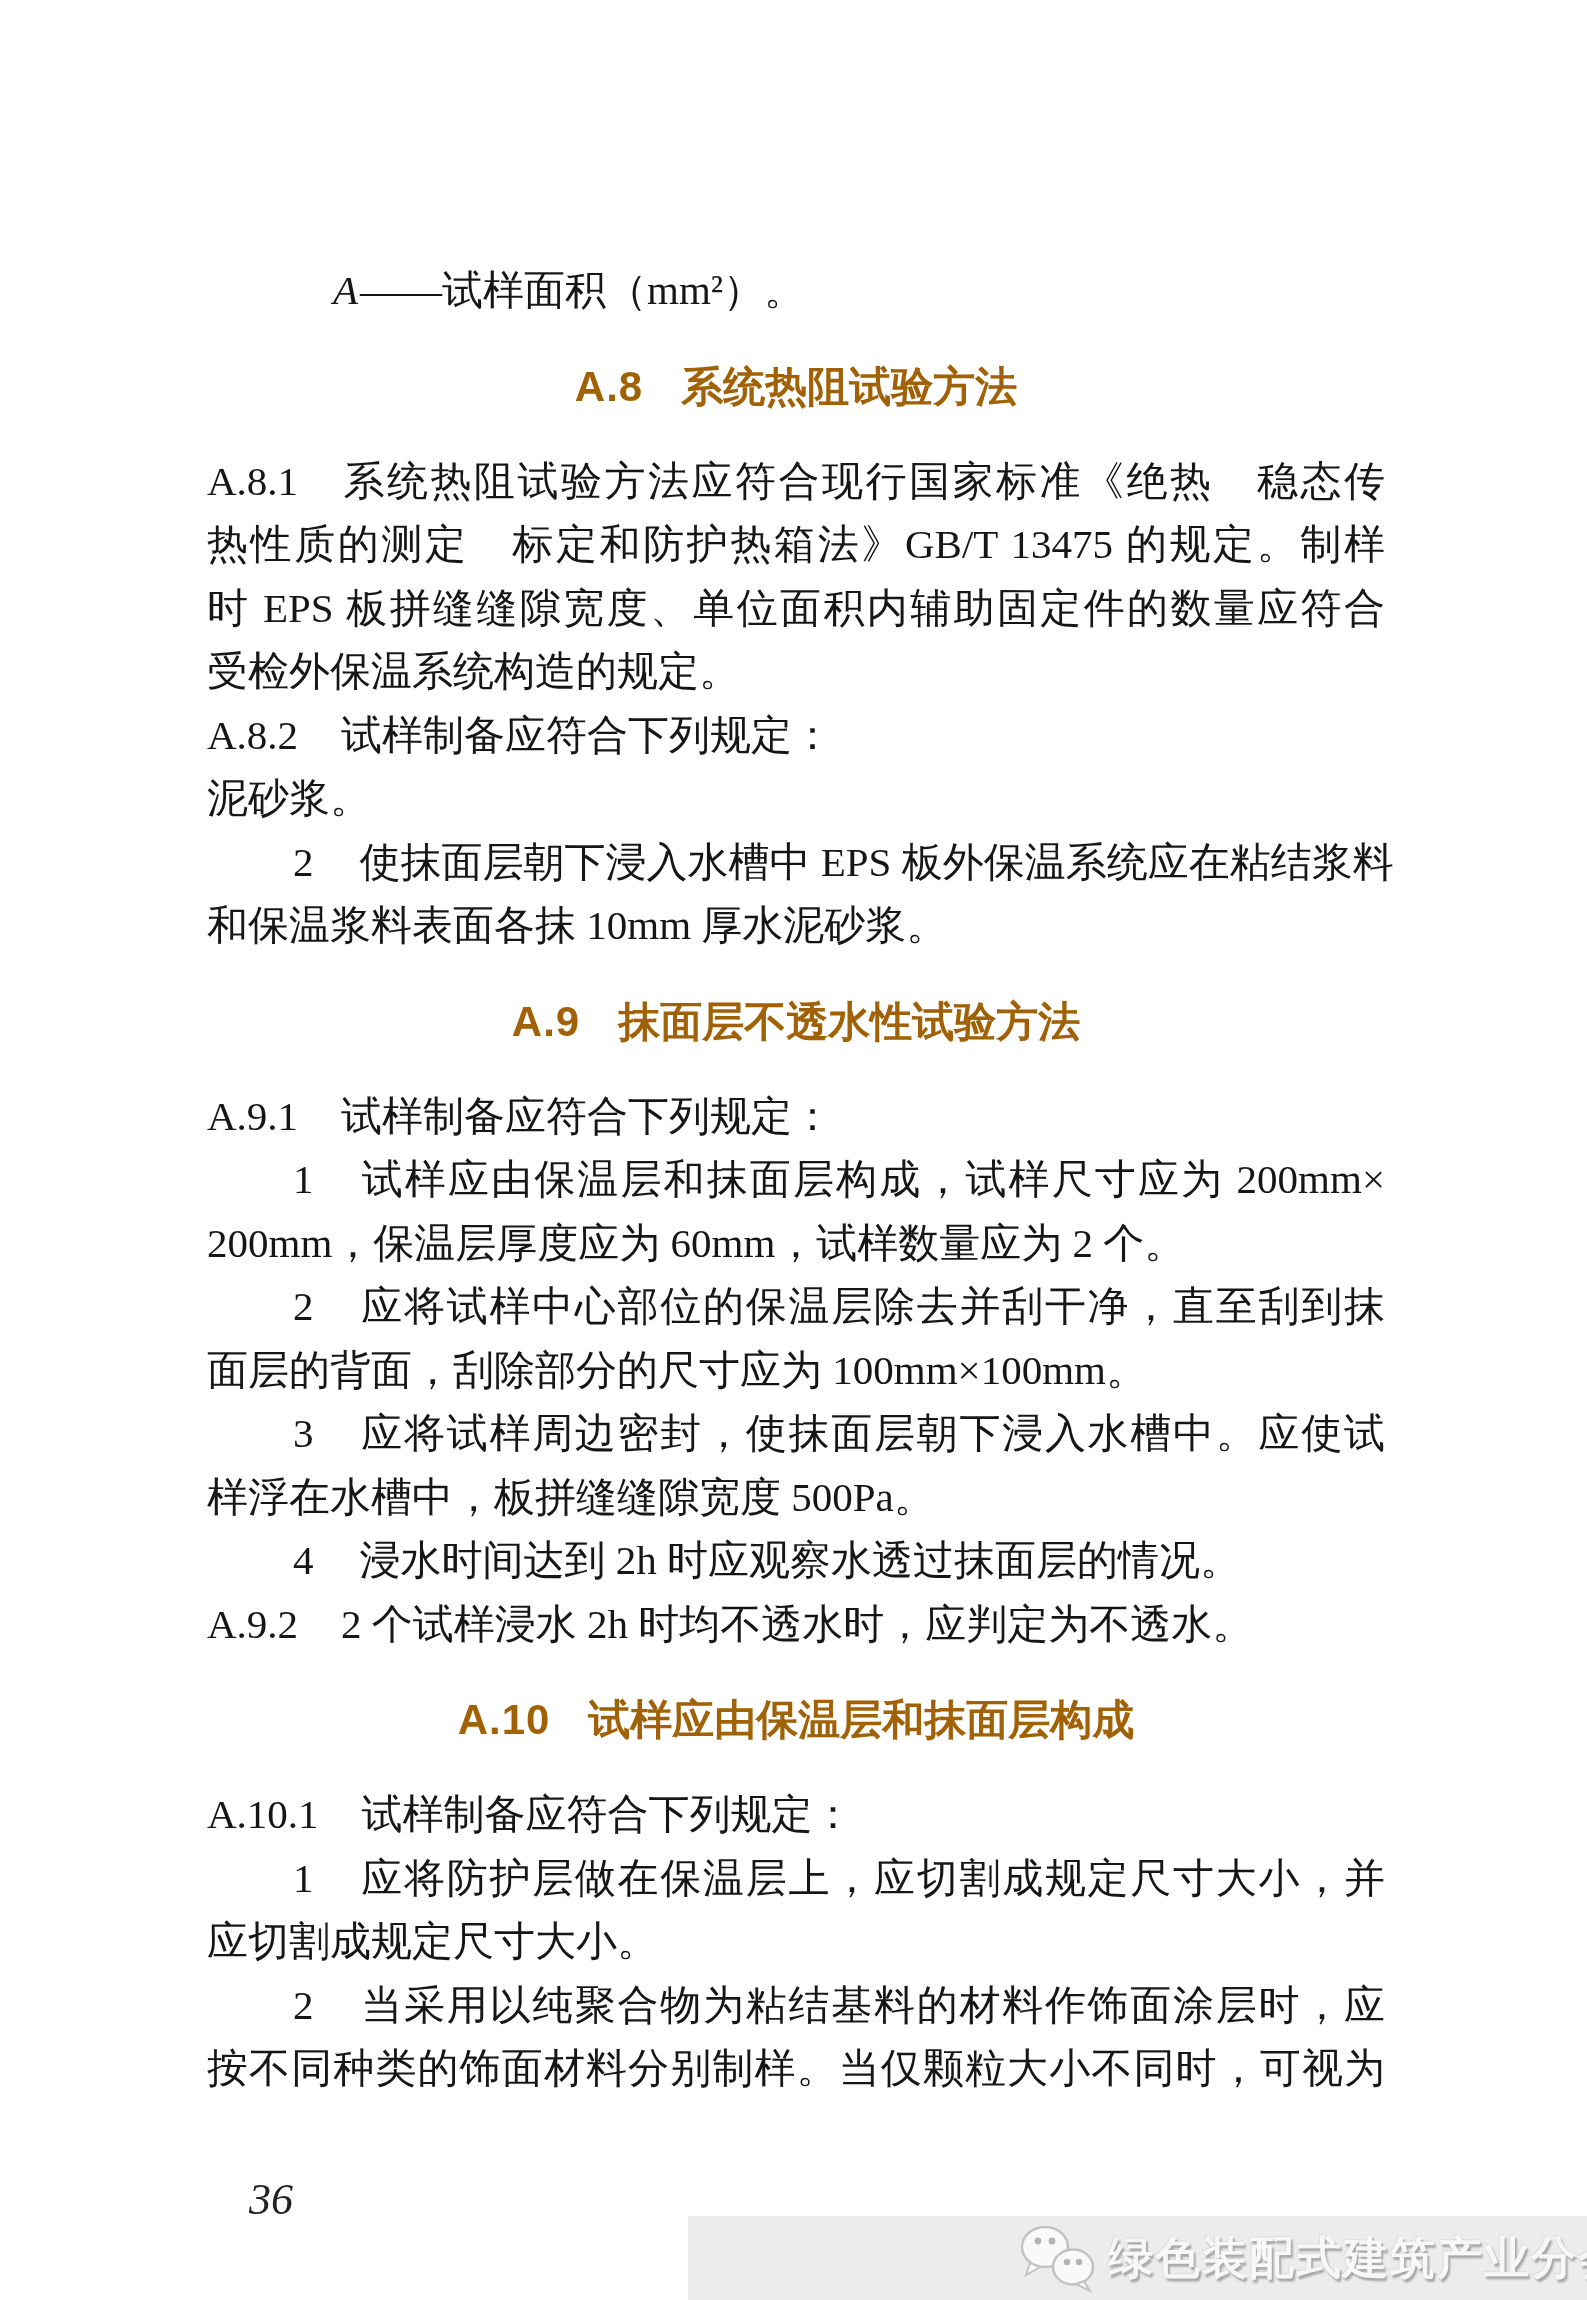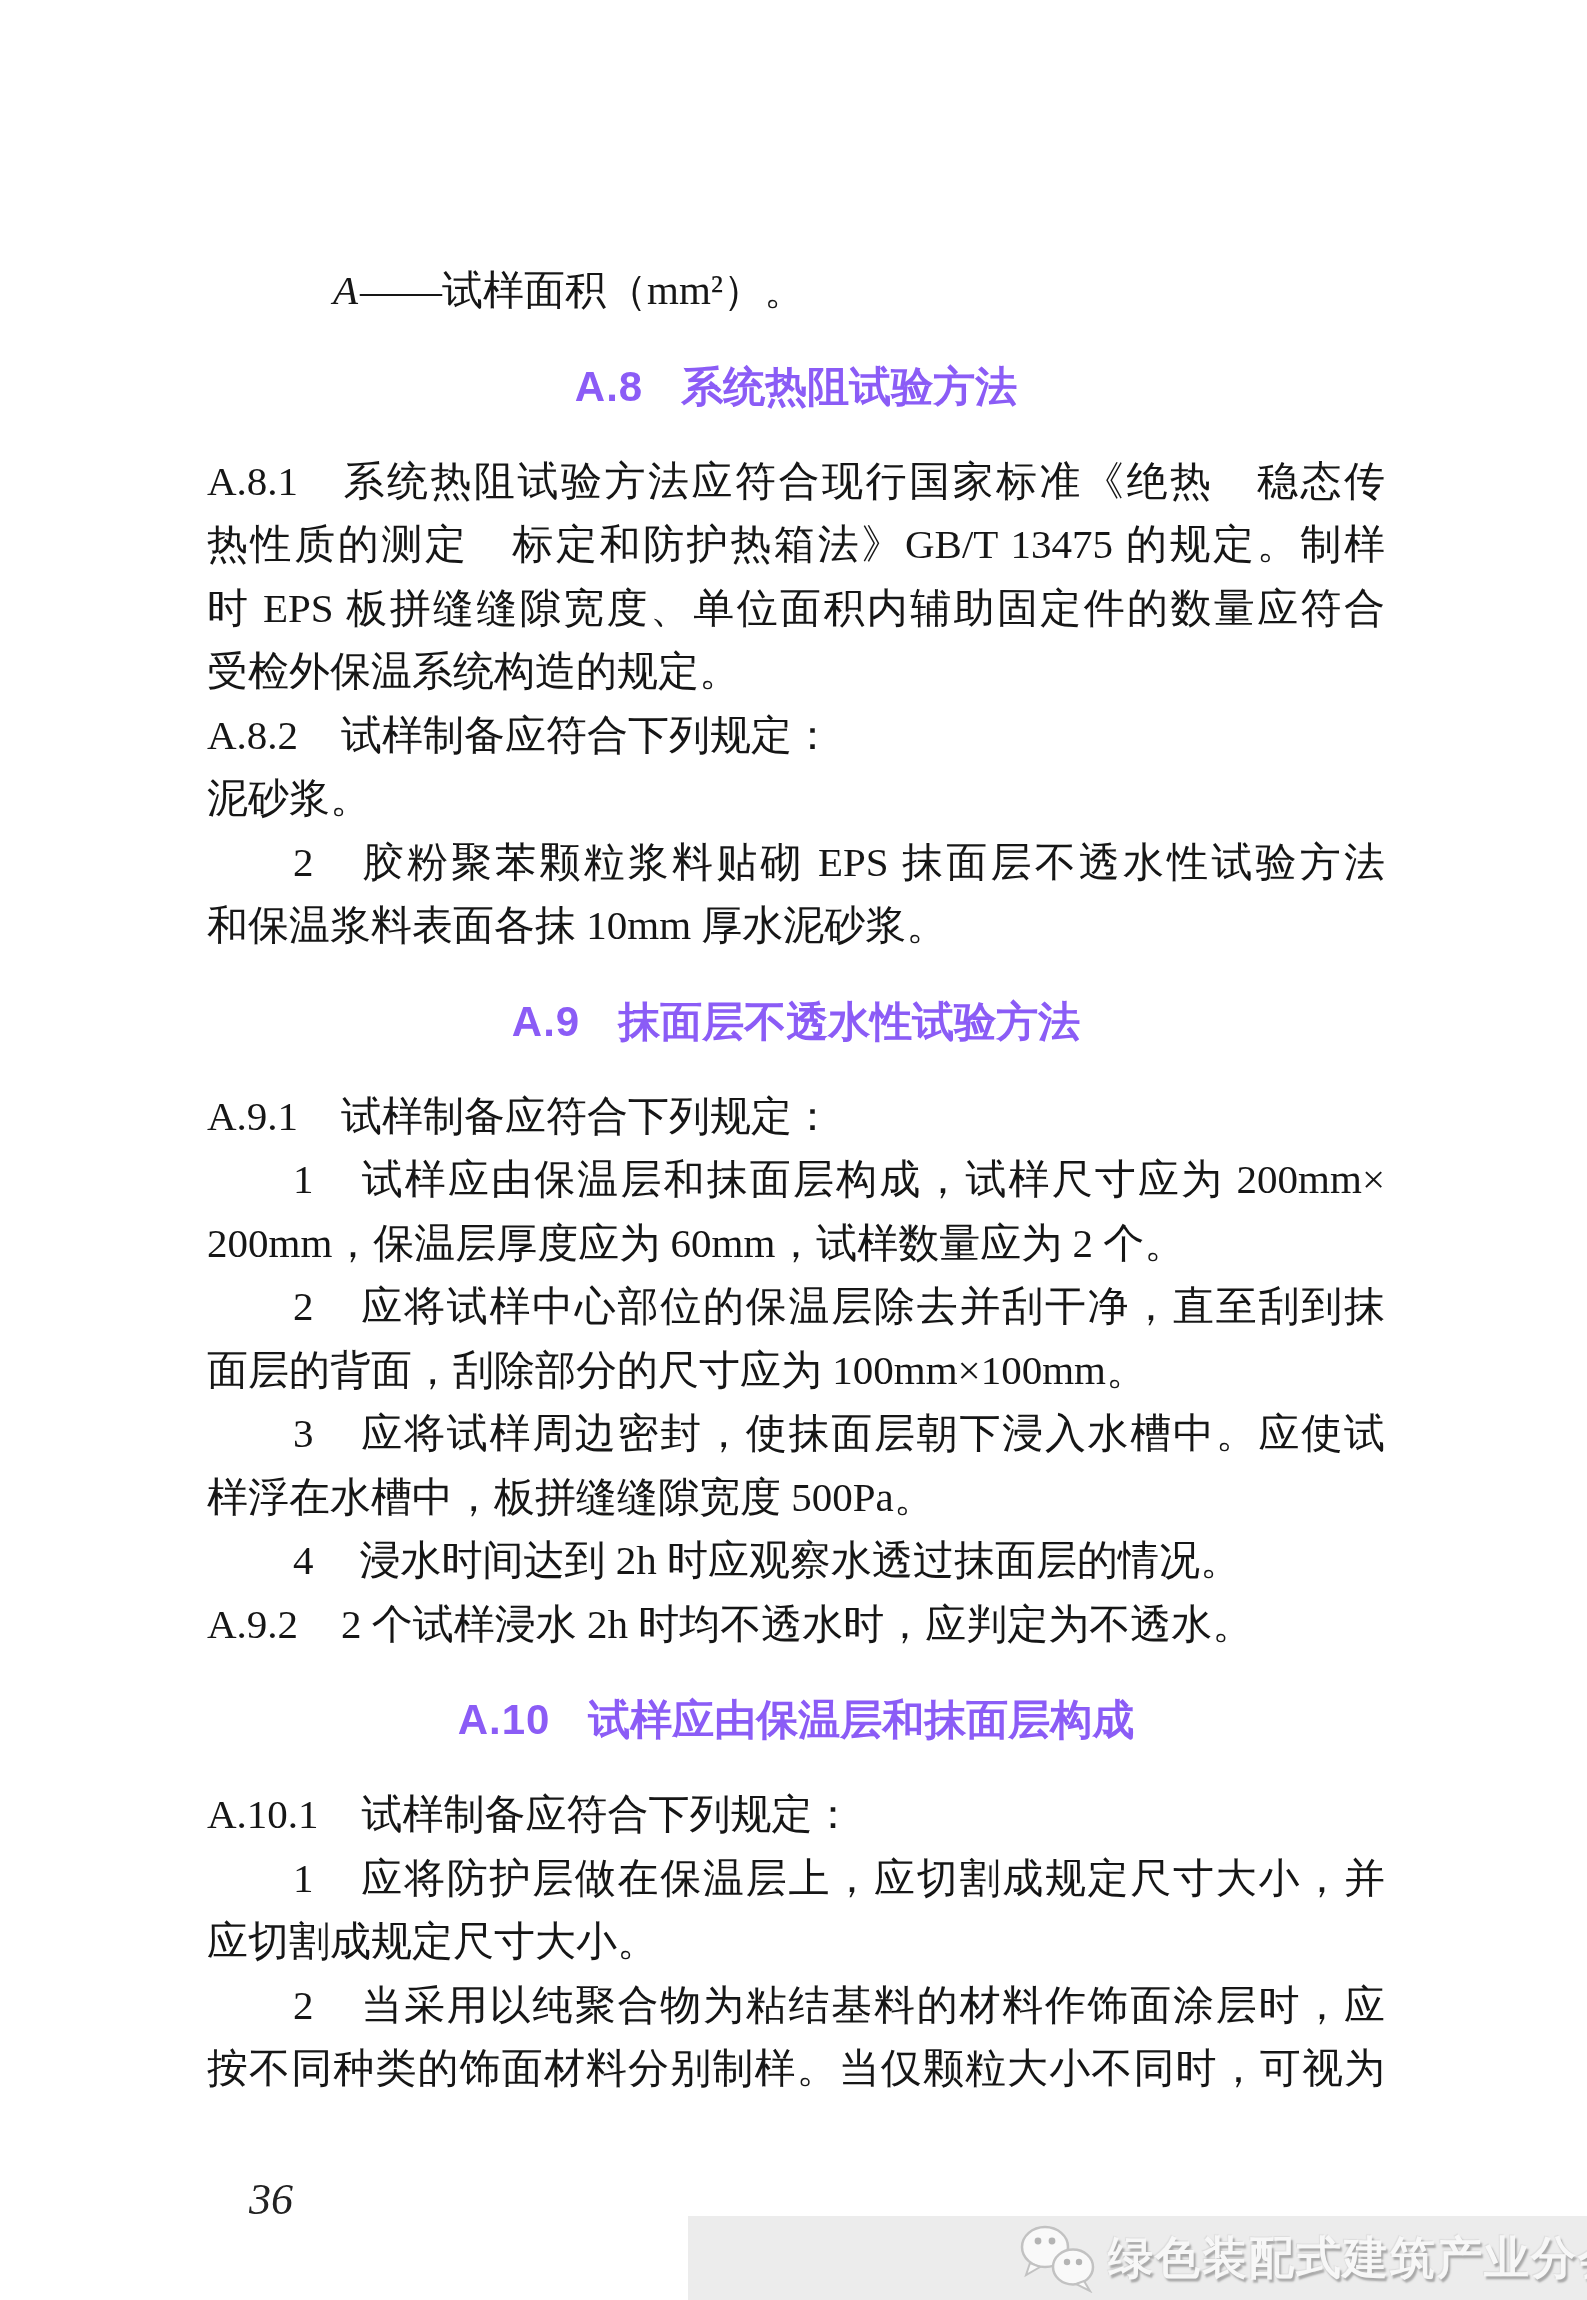--- a/index.html
+++ b/index.html
@@ -26,21 +26,21 @@
   .last{text-align-last:left;}
   .sym{padding-left:126px;}
   .sym .var{font-style:italic;padding-right:2px;}
   .item{padding-left:86px;}
   .lbl{font-weight:normal;margin-right:43px;}
   .item .lbl{margin-right:46px;}
   .heading{
     height:127px;line-height:127px;margin:0;
     text-align:center;text-align-last:center;
     font-family:"Liberation Sans","DejaVu Sans",sans-serif;
-    font-weight:bold;font-size:42px;color:#8b5cf6;
+    font-weight:bold;font-size:42px;color:#a16207;
     white-space:nowrap;
   }
   .heading .hnum{margin-right:38px;letter-spacing:1px;}
   .page-num{
     position:absolute;left:249px;top:2146px;
     font-size:44px;font-style:italic;line-height:63px;
     color:#222;
   }
   .wm-band{
     position:absolute;left:688px;top:2194px;right:0;bottom:0;
@@ -66,21 +66,21 @@
     <div class="line sym last"><span class="var">A</span><span>——试样面积（mm²）。</span></div>
 
     <div class="heading"><span class="hnum">A.8</span><span>系统热阻试验方法</span></div>
 
     <div class="line just"><span class="lbl">A.8.1</span><span>系统热阻试验方法应符合现行国家标准《绝热　稳态传</span></div>
     <div class="line just"><span>热性质的测定　标定和防护热箱法》GB/T 13475 的规定。制样</span></div>
     <div class="line just"><span>时 EPS 板拼缝缝隙宽度、单位面积内辅助固定件的数量应符合</span></div>
     <div class="line last"><span>受检外保温系统构造的规定。</span></div>
     <div class="line last"><span class="lbl">A.8.2</span><span>试样制备应符合下列规定：</span></div>
     <div class="line last"><span>泥砂浆。</span></div>
-    <div class="line item just"><span class="lbl">2</span><span>胶粉聚苯颗粒浆料贴砌 EPS 抹面层不透水性试验方法</span></div>
+    <div class="line item just"><span class="lbl">2</span><span>使抹面层朝下浸入水槽中 EPS 板外保温系统应在粘结浆料</span></div>
     <div class="line last"><span>和保温浆料表面各抹 10mm 厚水泥砂浆。</span></div>
 
     <div class="heading"><span class="hnum">A.9</span><span>抹面层不透水性试验方法</span></div>
 
     <div class="line last"><span class="lbl">A.9.1</span><span>试样制备应符合下列规定：</span></div>
     <div class="line item just"><span class="lbl">1</span><span>试样应由保温层和抹面层构成，试样尺寸应为 200mm×</span></div>
     <div class="line last"><span>200mm，保温层厚度应为 60mm，试样数量应为 2 个。</span></div>
     <div class="line item just"><span class="lbl">2</span><span>应将试样中心部位的保温层除去并刮干净，直至刮到抹</span></div>
     <div class="line last"><span>面层的背面，刮除部分的尺寸应为 100mm×100mm。</span></div>
     <div class="line item just"><span class="lbl">3</span><span>应将试样周边密封，使抹面层朝下浸入水槽中。应使试</span></div>

